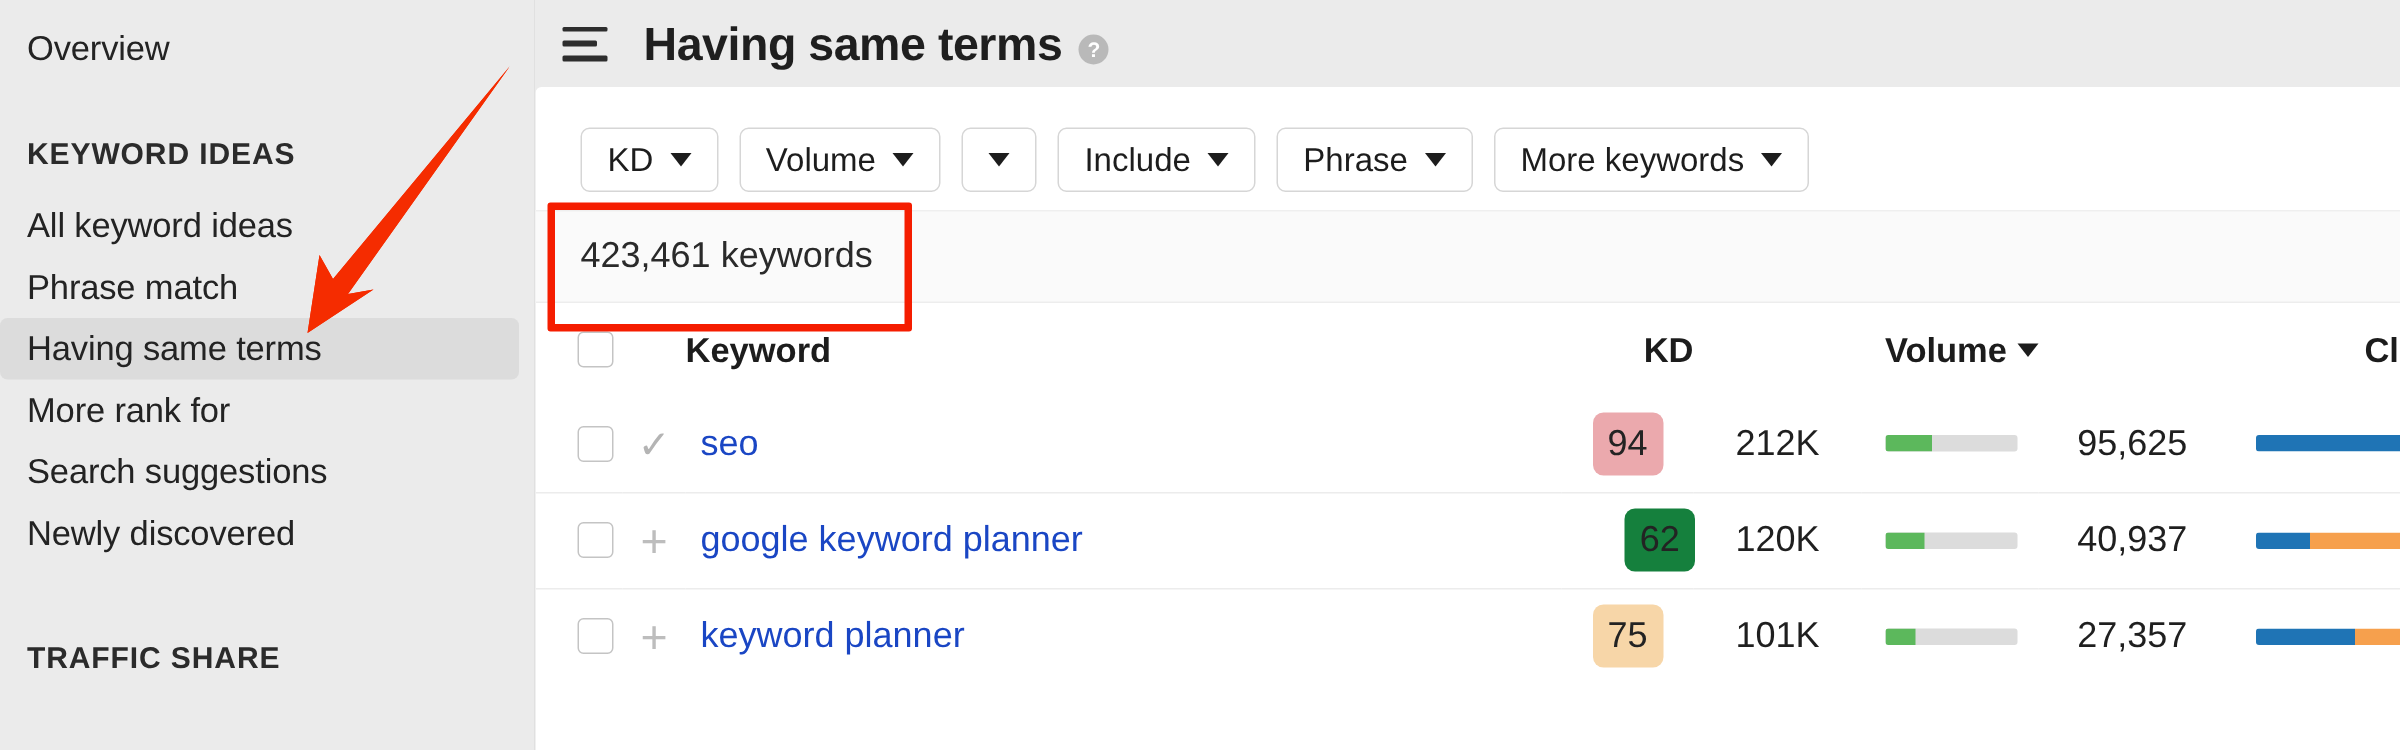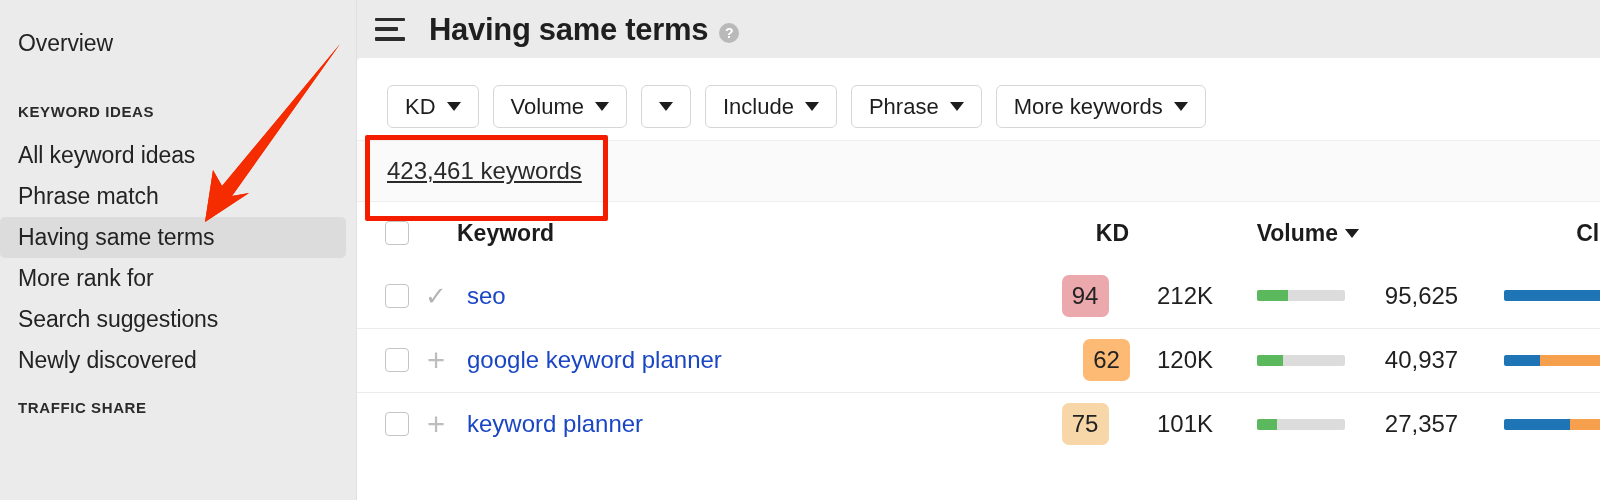--- a/index.html
+++ b/index.html
@@ -36,29 +36,29 @@
     padding: 9px 0 9px 18px;
     margin: 0 10px 0 0;
     border-radius: 5px;
     white-space: nowrap;
     letter-spacing: -0.1px;
   }
   .nav-link.active {
     background: #dcdcdc;
   }
   .nav-section {
-    font-size: 15px;
+    font-size: 20px;
     font-weight: bold;
     color: #2b2b2b;
     letter-spacing: 0.6px;
     padding: 0 0 0 18px;
   }
-  .sp-overview { margin-top: 19px; }
+  .sp-overview { margin-top: 8px; }
   .sec-keyword-ideas { margin-top: 39px; margin-bottom: 15px; }
-  .sec-traffic-share { margin-top: 18px; }
+  .sec-traffic-share { margin-top: 52px; }
 
   
   .arrow-anno {
     position: absolute;
     left: 0; top: 0;
     width: 357px; height: 500px;
     pointer-events: none;
     z-index: 40;
   }
 
@@ -164,21 +164,20 @@
     padding-left: 30px;
     background: #fafafa;
     border-top: 1px solid #efefef;
     border-bottom: 1px solid #ededed;
     margin-top: 11px;
     position: relative;
   }
   .count-text {
     font-size: 24px;
     color: #2a2a2a;
-    text-decoration: underline;
   }
   .count-highlight {
     position: absolute;
     left: 8px; top: -6px;
     width: 243px; height: 86px;
     border: 5px solid #f51d00;
     border-radius: 2px;
     pointer-events: none;
     z-index: 30;
   }
@@ -434,21 +433,21 @@
             <td>
               <span class="checkbox"></span>
             </td>
             <td>
               <span class="mark plus">+</span>
             </td>
             <td>
               <a class="kw-link">google keyword planner</a>
             </td>
             <td class="num">
-              <span class="kd-badge" style="background: #fdba74; margin-left: 42px;">62</span>
+              <span class="kd-badge" style="background: #15803d; margin-left: 42px;">62</span>
             </td>
             <td class="num">
               <span class="metric">120K</span>
             </td>
             <td>
               <div class="bar-wrap">
                 <div class="bar-seg" style="width: 29%; background: rgb(92, 184, 92);"></div>
               </div>
             </td>
             <td class="num">

